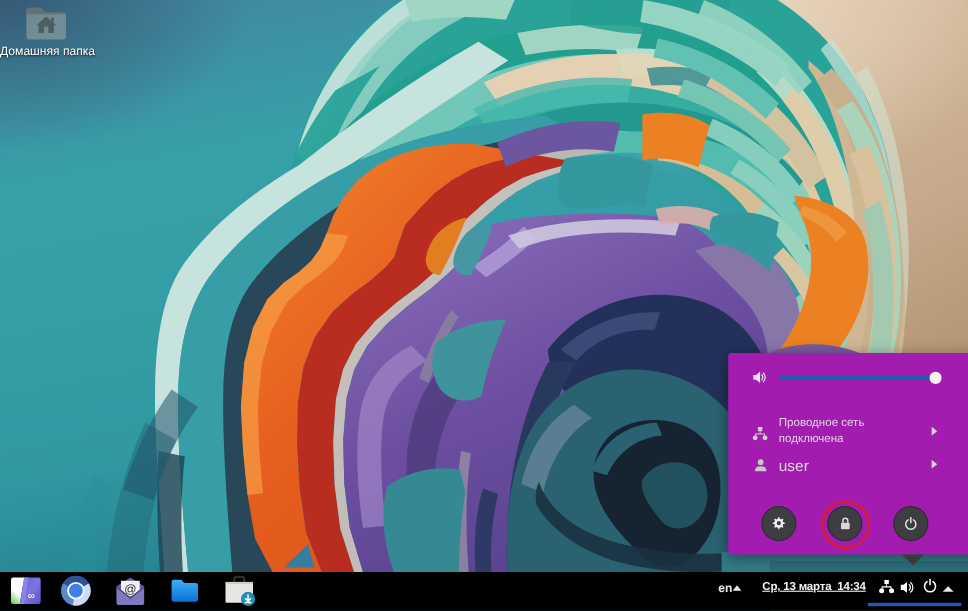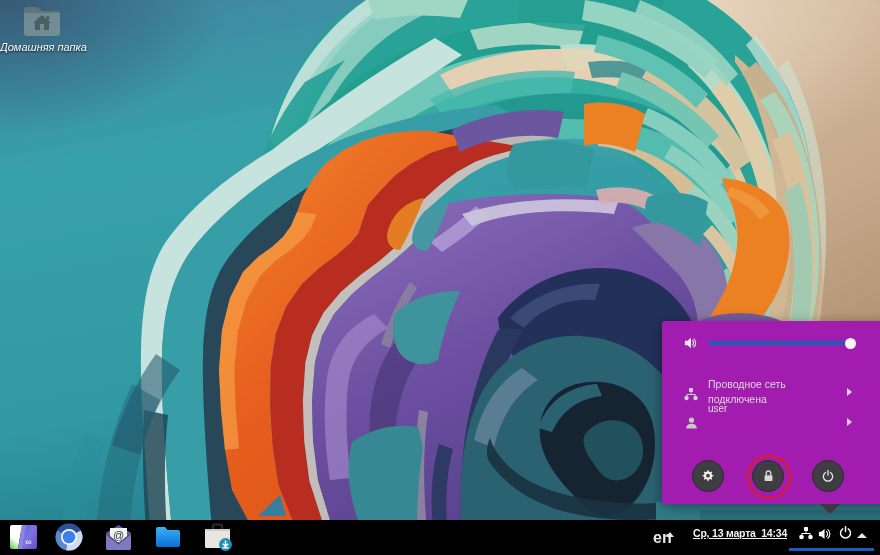--- a/index.html
+++ b/index.html
@@ -1,19 +1,19 @@
 <!DOCTYPE html>
 <html><head>
 <meta charset="utf-8">
 <style>
   html,body{margin:0;padding:0;}
   body{width:880px;height:555px;overflow:hidden;font-family:"Liberation Sans",sans-serif;background:#000;}
   #stage{position:relative;width:880px;height:555px;overflow:hidden;}
   #wall{position:absolute;left:0;top:0;filter:saturate(1.12) brightness(0.97) blur(0.7px);}
-  .dicon{position:absolute;text-align:center;color:#fff;font-size:11px;font-style:italic;}
+  .dicon{position:absolute;text-align:center;color:#fff;font-size:11px;}
   .dlabel{color:#fff;text-shadow:0 1px 2px rgba(0,0,0,.85);font-size:11px;white-space:nowrap;}
   #taskbar{position:absolute;left:0;top:520px;width:880px;height:35px;background:#010101;}
   .tbicon{position:absolute;top:523px;}
   #popup{position:absolute;left:662px;top:321px;width:251px;height:183px;background:#a21caf;border-radius:3px;box-shadow:0 3px 14px rgba(0,0,0,0.4);}
   #popup:after{content:"";position:absolute;left:158px;top:183px;width:0;height:0;border-left:10px solid transparent;border-right:10px solid transparent;border-top:10px solid #3a393d;}
 </style>
 </head>
 <body>
 <div id="stage">
 <svg id="wall" width="880" height="555" viewBox="0 0 880 555" xmlns="http://www.w3.org/2000/svg">
@@ -210,21 +210,21 @@
     <circle cx="2.5" cy="10" r="2.2"></circle>
     <circle cx="11.5" cy="10" r="2.2"></circle>
     <path d="M6.6,4 L6.6,6 L2.5,6 L2.5,8.5 L3.4,8.5 L3.4,7 L10.6,7 L10.6,8.5 L11.5,8.5 L11.5,6 L7.4,6 L7.4,4 Z"></path>
   </svg>
   <div style="position:absolute;left:46px;top:56px;width:130px;color:#dadada;font-size:10.5px;line-height:14.5px;">Проводное сеть<br>подключена</div>
   <div style="position:absolute;left:185px;top:67px;width:0;height:0;border-top:4px solid transparent;border-bottom:4px solid transparent;border-left:5.5px solid #d8d8d8;"></div>
   <svg width="13" height="13" viewBox="0 0 13 13" style="position:absolute;left:23px;top:96px;" fill="#c8c8c8">
     <circle cx="6.5" cy="3.2" r="2.6"></circle>
     <path d="M1.2,11.5 Q1.2,6.8 6.5,6.8 Q11.8,6.8 11.8,11.5 Z"></path>
   </svg>
-  <div style="position:absolute;left:46px;top:82px;color:#dadada;font-size:10px;">user</div>
+  <div style="position:absolute;left:46px;top:94px;color:#dadada;font-size:14px;">user</div>
   <div style="position:absolute;left:185px;top:97px;width:0;height:0;border-top:4px solid transparent;border-bottom:4px solid transparent;border-left:5.5px solid #d8d8d8;"></div>
   <div style="position:absolute;left:30px;top:139px;width:30px;height:30px;border-radius:50%;border:1px solid #2c2b2f;background:#3e3d42;"></div>
   <svg width="12" height="12" viewBox="0 0 16 16" style="position:absolute;left:40px;top:149px;" fill="#f0f0f0">
     <path d="M8,0 L9.2,0 L9.6,2 A6,6 0 0 1 11.4,2.8 L13.2,1.8 L14.2,2.8 L13.2,4.6 A6,6 0 0 1 14,6.4 L16,6.8 L16,8 L14,8.4 A6,6 0 0 1 13.2,10.2 L14.2,12 L13.2,13 L11.4,12 A6,6 0 0 1 9.6,12.8 L9.2,14.8 L8,14.8 L7.6,12.8 A6,6 0 0 1 5.8,12 L4,13 L3,12 L4,10.2 A6,6 0 0 1 3.2,8.4 L1.2,8 L1.2,6.8 L3.2,6.4 A6,6 0 0 1 4,4.6 L3,2.8 L4,1.8 L5.8,2.8 A6,6 0 0 1 7.6,2 Z M8.6,4.9 A2.5,2.5 0 1 0 8.6,9.9 A2.5,2.5 0 1 0 8.6,4.9 Z" fill-rule="evenodd" transform="translate(-0.6,0.1)"></path>
   </svg>
   <div style="position:absolute;left:90px;top:139px;width:30px;height:30px;border-radius:50%;border:1px solid #2c2b2f;background:#3e3d42;"></div>
   <svg width="11" height="12" viewBox="0 0 14 15" style="position:absolute;left:100.5px;top:148.5px;">
     <rect x="2" y="6.5" width="10" height="7.5" rx="1" fill="#d8d8d8"></rect>
     <path d="M4.2,6.5 L4.2,4 A2.8,2.8 0 0 1 9.8,4 L9.8,6.5" stroke="#d8d8d8" stroke-width="1.8" fill="none"></path>
   </svg>
@@ -283,21 +283,21 @@
   <path d="M2,6 Q2,4 4,4 L11,4 L13.5,7 L24,7 Q26,7 26,9 L26,22 Q26,24 24,24 L4,24 Q2,24 2,22 Z" fill="url(#fold)"></path>
 </svg>
 <svg class="tbicon" style="left:203px;" width="30" height="29" viewBox="0 0 30 29">
   <path d="M10,6 L10,3.5 Q10,1.5 12,1.5 L17,1.5 Q19,1.5 19,3.5 L19,6" stroke="#2b2b2b" stroke-width="2.2" fill="none"></path>
   <rect x="2" y="6" width="25" height="19" rx="1.5" fill="#e8e6e3"></rect>
   <rect x="2" y="6" width="25" height="2" fill="#cfcdc9"></rect>
   <circle cx="22.5" cy="21.5" r="6.5" fill="#2190b4"></circle>
   <path d="M22.5,17.5 L22.5,23 M19.8,20.8 L22.5,23.6 L25.2,20.8 M19.5,24.8 L25.5,24.8" stroke="#fff" stroke-width="1.4" fill="none"></path>
 </svg>
 
-<div style="position:absolute;left:653px;top:529px;color:#e8e8e8;font-size:16px;font-weight:700;">en</div>
+<div style="position:absolute;left:653px;top:529px;color:#e8e8e8;font-size:11px;font-weight:700;">en</div>
 <div style="position:absolute;left:666px;top:532px;width:0;height:0;border-left:4.5px solid transparent;border-right:4.5px solid transparent;border-bottom:5px solid #e8e8e8;"></div>
 <div style="position:absolute;left:693px;top:527px;color:#f2f2f2;font-size:10.5px;font-weight:700;letter-spacing:-0.2px;text-decoration:underline;">Ср, 13 марта&nbsp; 14:34</div>
 <svg style="position:absolute;left:799px;top:527px;" width="14" height="13" viewBox="0 0 14 13" fill="#fff">
   <rect x="5" y="0" width="4" height="4" rx="0.5"></rect>
   <circle cx="2.5" cy="10" r="2.3"></circle>
   <circle cx="11.5" cy="10" r="2.3"></circle>
   <path d="M6.6,4 L6.6,6 L2.5,6 L2.5,8 L3.4,8 L3.4,7 L10.6,7 L10.6,8 L11.5,8 L11.5,6 L7.4,6 L7.4,4 Z"></path>
 </svg>
 <svg style="position:absolute;left:818px;top:527px;" width="14" height="14" viewBox="0 0 15 15" fill="#fff">
   <path d="M1,5 L3.5,5 L7,2.2 L7,12.8 L3.5,10 L1,10 Z"></path>

